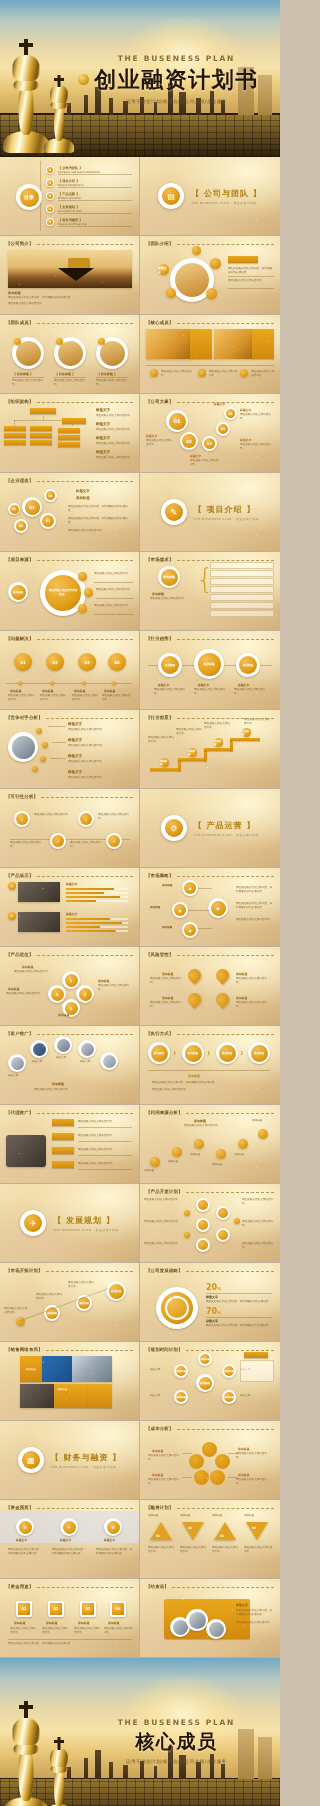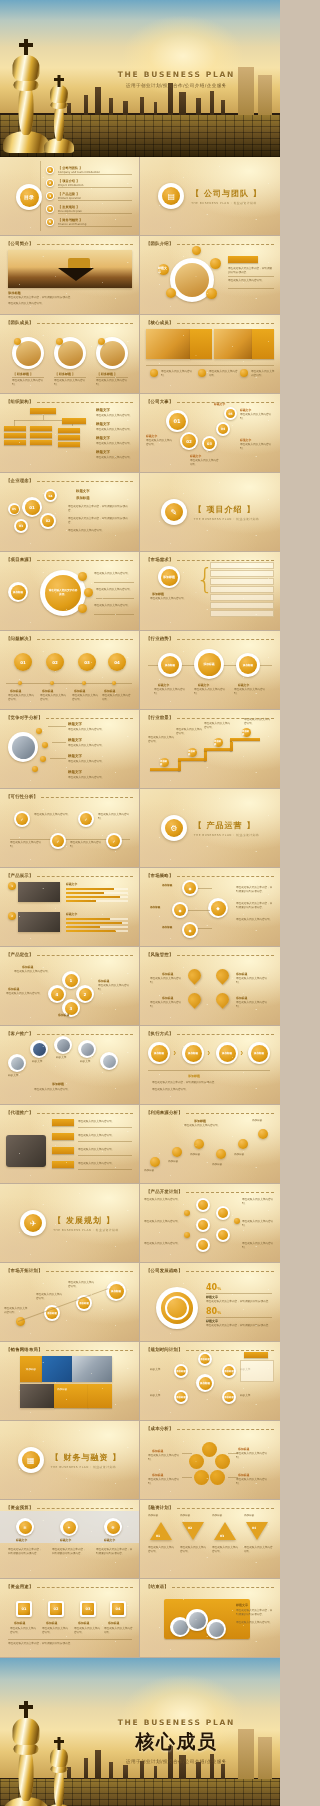--- a/index.html
+++ b/index.html
@@ -156,20 +156,24 @@
       <div class="base" style="width:30px;height:15px"></div>
       <div class="stem" style="bottom:12px;width:10px;height:36px;border-radius:40%"></div>
       <div class="stem" style="bottom:44px;width:17px;height:8px;border-radius:46%"></div>
       <div class="crown" style="bottom:50px;width:18px;height:18px;border-radius:46% 46% 30% 30%"></div>
       <div class="cross" style="bottom:66px;width:3px;height:12px"></div>
       <div class="cross" style="bottom:72px;width:10px;height:3px"></div>
     </div>
 
     <div class="hero-tx">
       <div class="eyebrow">THE BUSENESS PLAN</div>
+      <div style="position:relative;display:inline-block">
+        <span class="bullet-dot" style="left:-16px;top:50%;margin-top:-5px"></span>
+        <div class="bigtitle">创业融资计划书</div>
+      </div>
       <div class="subline">适用于创业计划/投资合作/公司介绍/企业服务</div>
     </div>
   </div>
 
   <div class="grid">
 
     <div class="sl">
       <div class="vln" style="left:40px;top:4px;height:70px"></div>
       <div class="ring" style="left:16px;top:27px;width:26px;height:26px">
         <i style="width:19px;height:19px;font-size:5px">目录</i>
@@ -828,26 +832,26 @@
     <div class="sl">
       <div class="shead">
           <span class="ttl">【公司发展战略】</span>
           <span class="rule"></span>
         </div>
       <div class="ring" style="left:16px;top:24px;width:42px;height:42px">
           <i style="width:32px;height:32px"></i>
         </div>
       <div style="position:absolute;left:25px;top:33px;width:24px;height:24px;border-radius:50%;border:2px solid #fff"></div>
       <div class="pct" style="left:66px;top:20px">
-        <span style="font-size:8px">40</span><span>%</span></div>
+        <span style="font-size:8px">20</span><span>%</span></div>
       <div class="ln" style="left:66px;top:30px;width:66px"></div>
       <div class="lbl" style="left:66px;top:32px;font-size:3px;color:#5a4a20">标题文字</div>
       <div class="tx" style="left:66px;top:37px;width:66px">请在此处输入您的文字内容，简明扼要的说明分项内容。</div>
       <div class="pct" style="left:66px;top:44px">
-        <span style="font-size:8px">80</span><span>%</span></div>
+        <span style="font-size:8px">70</span><span>%</span></div>
       <div class="ln" style="left:66px;top:54px;width:66px"></div>
       <div class="lbl" style="left:66px;top:56px;font-size:3px;color:#5a4a20">标题文字</div>
       <div class="tx" style="left:66px;top:61px;width:66px">请在此处输入您的文字内容，简明扼要的说明分项内容。</div>
     </div>
 
     <div class="sl">
       <div class="shead">
           <span class="ttl">【销售网络布局】</span>
           <span class="rule"></span>
         </div>

